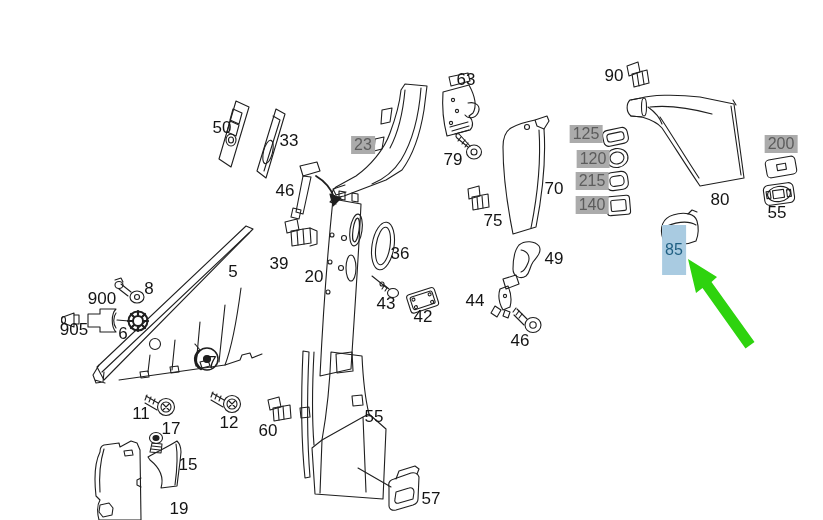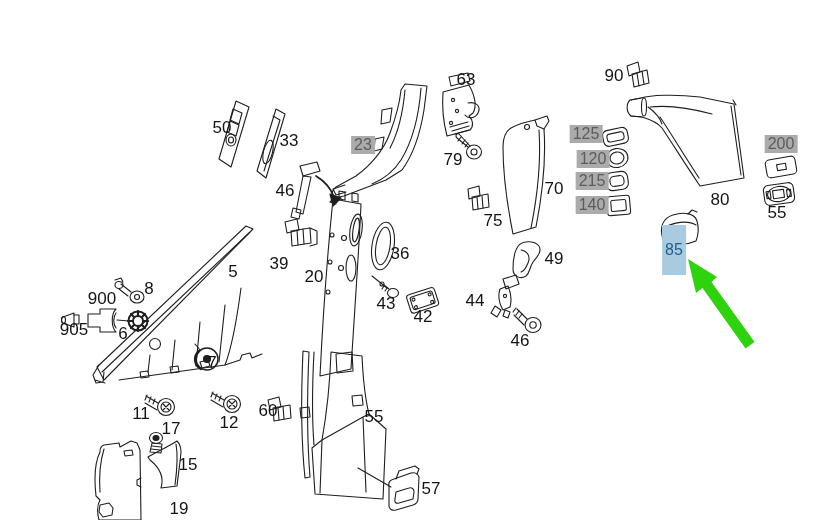--- a/index.html
+++ b/index.html
@@ -329,18 +329,18 @@
   <div class="callout" style="left:171px;top:428px">17</div>
   <div class="callout" style="left:229px;top:422px">12</div>
   <div class="callout" style="left:188px;top:464px">15</div>
   <div class="callout" style="left:179px;top:508px">19</div>
   <div class="callout" style="left:279px;top:263px">39</div>
   <div class="callout" style="left:314px;top:276px">20</div>
   <div class="callout" style="left:400px;top:253px">36</div>
   <div class="callout" style="left:386px;top:303px">43</div>
   <div class="callout" style="left:423px;top:316px">42</div>
   <div class="callout" style="left:374px;top:416px">55</div>
-  <div class="callout" style="left:268px;top:410px">60</div>
-  <div class="callout" style="left:431px;top:488px">57</div>
+  <div class="callout" style="left:268px;top:430px">60</div>
+  <div class="callout" style="left:431px;top:498px">57</div>
   <div class="callout" style="left:554px;top:258px">49</div>
   <div class="callout" style="left:475px;top:300px">44</div>
   <div class="callout" style="left:520px;top:340px">46</div>
 </div>
 
 </body></html>

